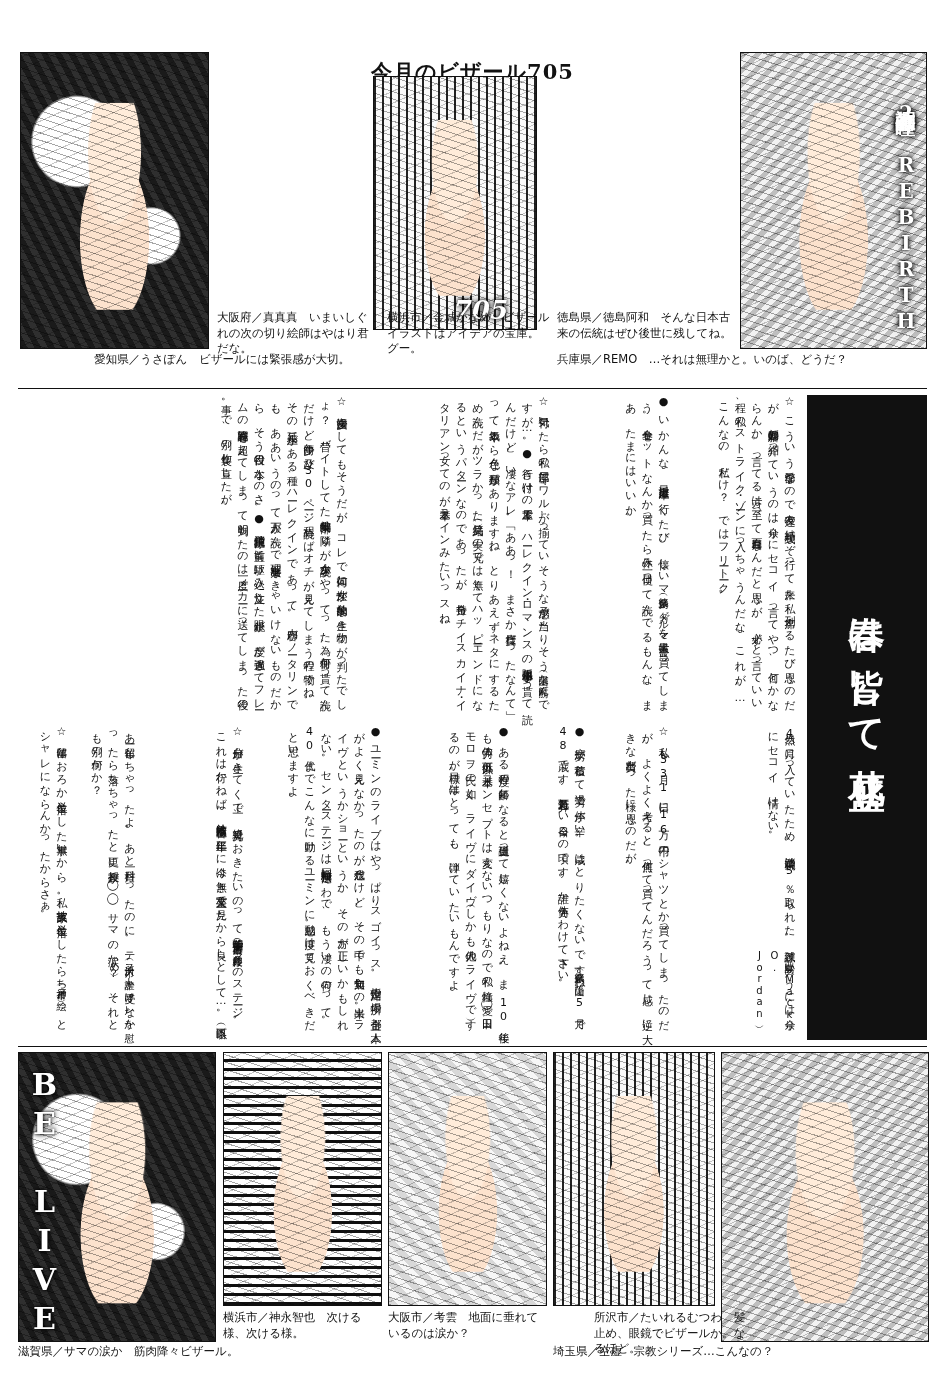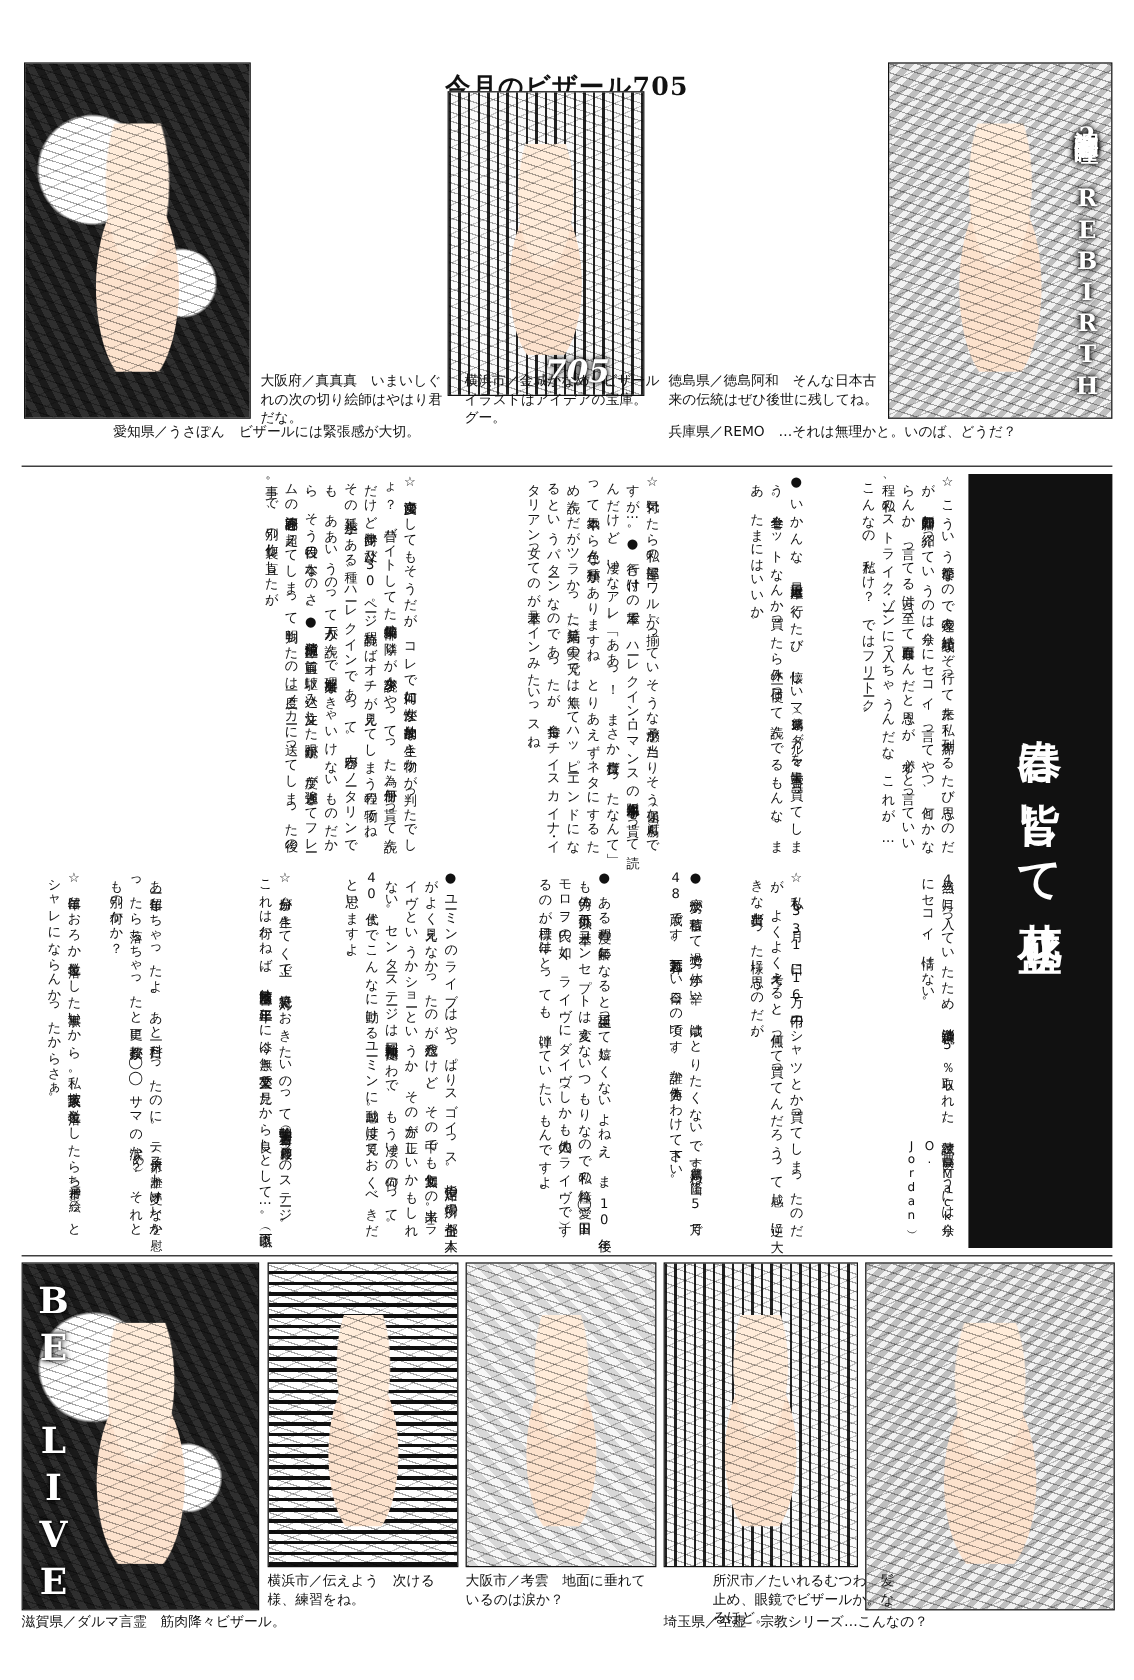--- a/index.html
+++ b/index.html
@@ -224,20 +224,20 @@
       </div>
     </div>
 
     <div class="panel ink-e" style="left:703px; top:0; width:206px; height:288px;">
       <div class="art">
         <div class="figure-mask"></div>
         <div class="sketch-lines"></div>
       </div>
     </div>
 
-    <div class="cap" style="left:205px; top:258px; width:158px;">横浜市／伝えよう　次ける様、練習をね。</div>
+    <div class="cap" style="left:205px; top:258px; width:158px;">横浜市／神永智也　次ける様、次ける様。</div>
     <div class="cap" style="left:370px; top:258px; width:158px;">大阪市／考雲　地面に垂れているのは涙か？</div>
     <div class="cap" style="left:535px; top:258px; width:162px;margin-left:41px;">所沢市／たいれるむつわ　髪止め、眼鏡でビザールか。なるほど。</div>
-    <div class="cap" style="left:0; top:292px; width:330px;">滋賀県／ダルマ言霊　筋肉降々ビザール。</div>
+    <div class="cap" style="left:0; top:292px; width:330px;">滋賀県／サマの涙か　筋肉降々ビザール。</div>
     <div class="cap" style="left:535px; top:292px; width:374px;">埼玉県／空虚　宗教シリーズ…こんなの？</div>
   </div>
 
 </div>
 
 </body></html>

